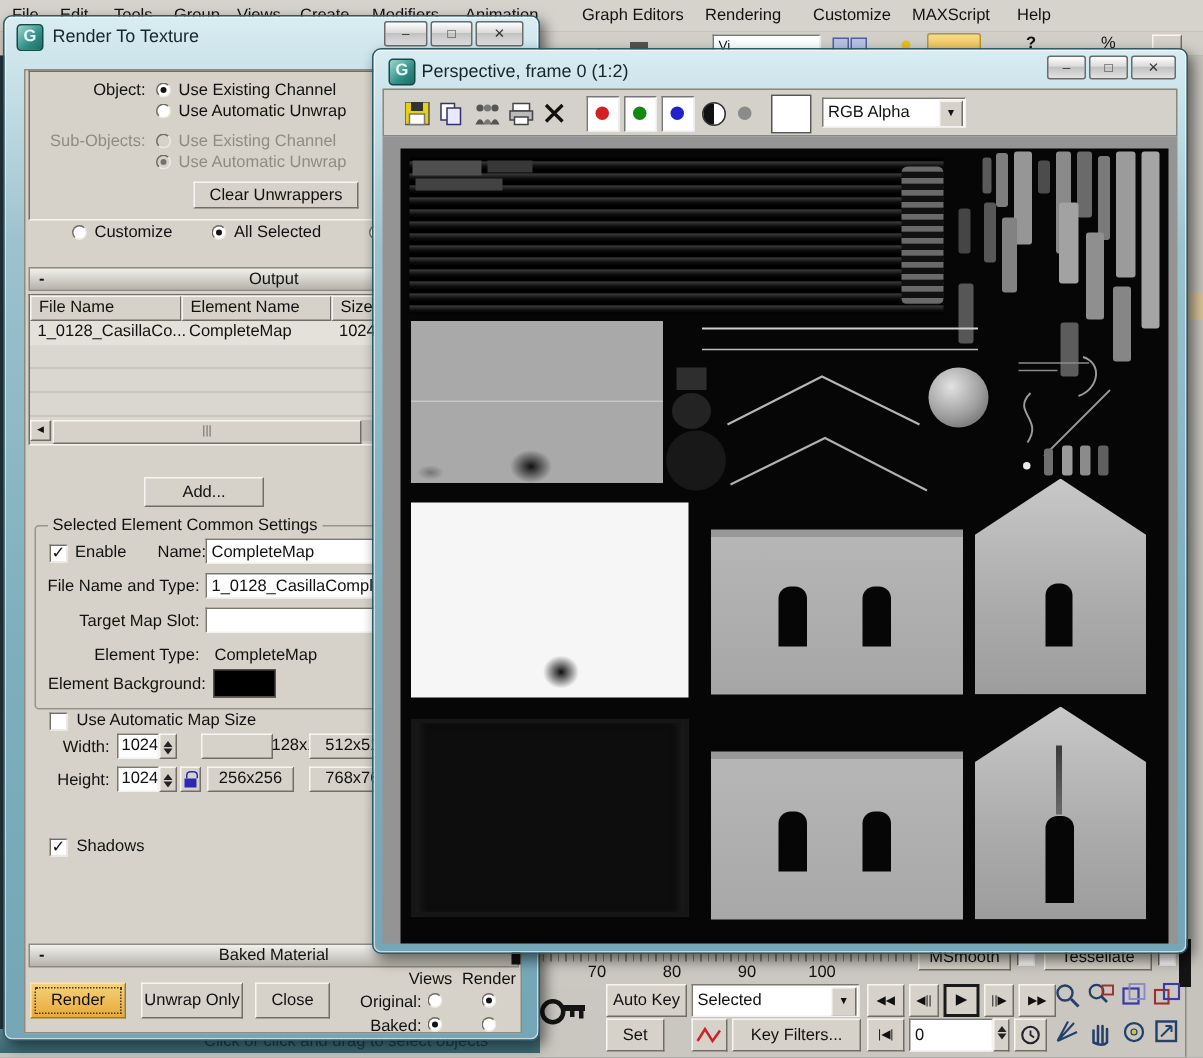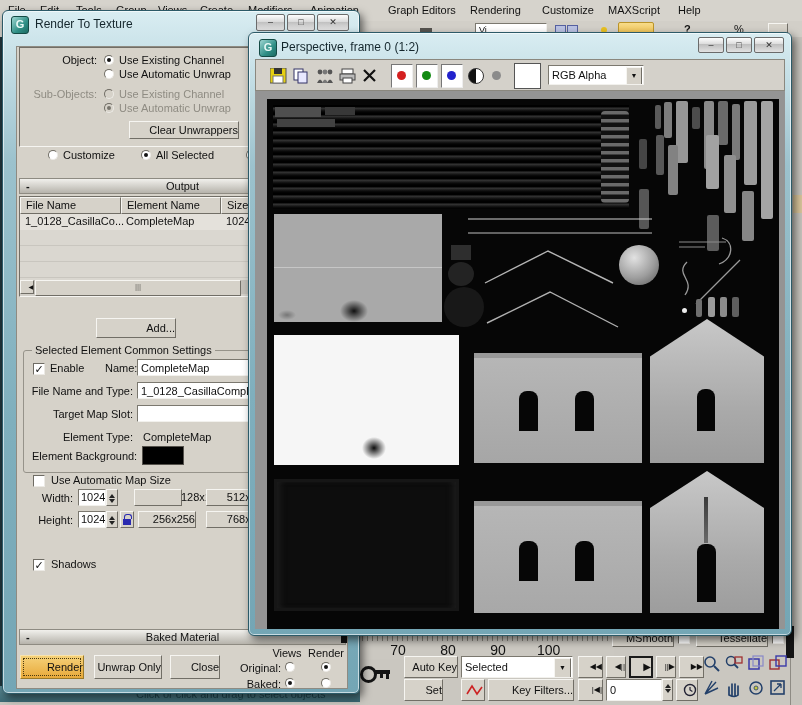--- a/index.html
+++ b/index.html
@@ -3,21 +3,21 @@
 <meta charset="utf-8">
 <style>
   html,body{margin:0;padding:0;}
   body{width:802px;height:705px;position:relative;overflow:hidden;
        font-family:"Liberation Sans","DejaVu Sans",sans-serif;font-size:11px;color:#111;
        background:#cac7c0;}
   .abs{position:absolute;}
   .raised{background:#d6d2c9;border:1px solid;border-color:#f6f5f1 #716e66 #716e66 #f6f5f1;}
   .sunken{border:1px solid;border-color:#716e66 #f6f5f1 #f6f5f1 #716e66;}
   .btn{background:#d6d2c9;border:1px solid;border-color:#f6f5f1 #716e66 #716e66 #f6f5f1;
-       font-size:11px;text-align:right;box-sizing:border-box;line-height:15px;cursor:default;}
+       font-size:11px;text-align:center;box-sizing:border-box;line-height:15px;cursor:default;}
   .fld{background:#fff;border:1px solid;border-color:#7b786f #f2f1ed #f2f1ed #7b786f;
        box-sizing:border-box;font-size:11px;padding:1px 3px;overflow:hidden;white-space:nowrap;}
   .lbl{font-size:11px;white-space:nowrap;}
   .dis{color:#8f8c83;}
   .r{text-align:right;}
   .radio{width:10px;height:10px;border-radius:50%;background:#fff;box-sizing:border-box;
          border:1px solid;border-color:#6f6c64 #eceae5 #eceae5 #6f6c64;}
   .radio.on::after{content:"";display:block;width:4px;height:4px;margin:2px;border-radius:50%;background:#151515;}
   .radio.dsb{background:#d6d2c9;}
   .radio.dsb.on::after{background:#77746c;}
@@ -42,21 +42,21 @@
   .client{background:#d6d2c9;border:1px solid #8e8b82;}
   
   .spin{background:#d6d2c9;border:1px solid;border-color:#f6f5f1 #716e66 #716e66 #f6f5f1;box-sizing:border-box;}
   .spin .up{width:0;height:0;border:3px solid transparent;border-bottom:4px solid #222;margin:1px auto 1px;}
   .spin .dn{width:0;height:0;border:3px solid transparent;border-top:4px solid #222;margin:1px auto 0;}
   
   .bwin{background:#060606;border-radius:8px 8px 0 0;position:absolute;}
   .house{position:absolute;clip-path:polygon(50% 0,100% 26%,100% 100%,0 100%,0 26%);
          background:linear-gradient(180deg,#c8c8c8,#b9b9b9 30%,#aaa 62%,#9d9d9d);}
   .vbar{position:absolute;border-radius:2px;}
-  .tick-lbl{position:absolute;font-size:14px;text-align:center;width:22px;}
+  .tick-lbl{position:absolute;font-size:11px;text-align:center;width:22px;}
   .navico{position:absolute;width:20px;height:20px;}
 </style>
 </head>
 <body>
 
 <div class="abs" style="left:0;top:0;width:802px;height:21px;background:#d6d3cc;border-bottom:1px solid #9b988f;">
   <span class="abs lbl" style="left:8px;top:4px">File</span>
   <span class="abs lbl" style="left:40px;top:4px">Edit</span>
   <span class="abs lbl" style="left:76px;top:4px">Tools</span>
   <span class="abs lbl" style="left:116px;top:4px">Group</span>

